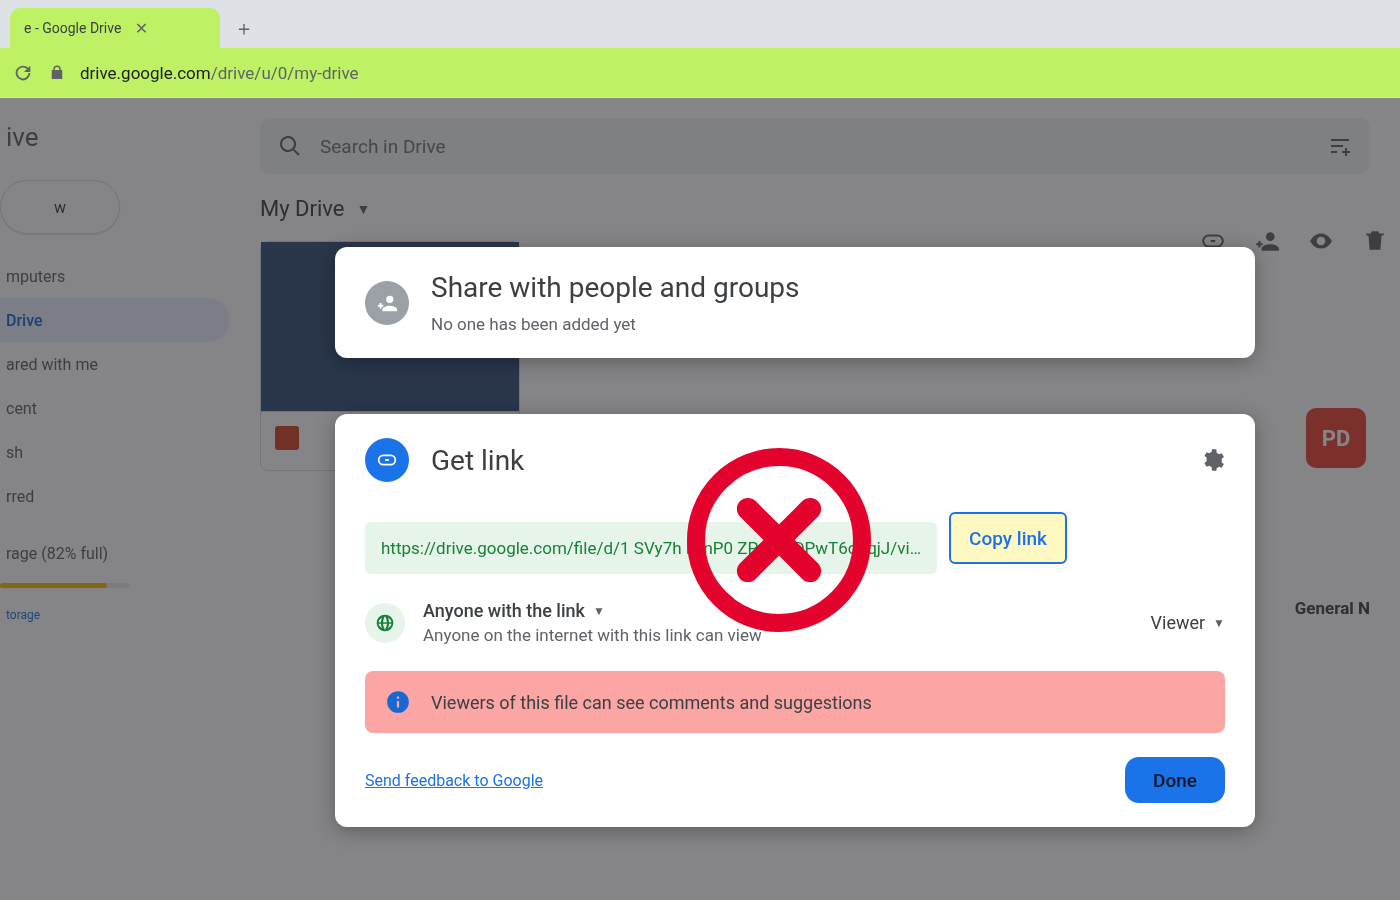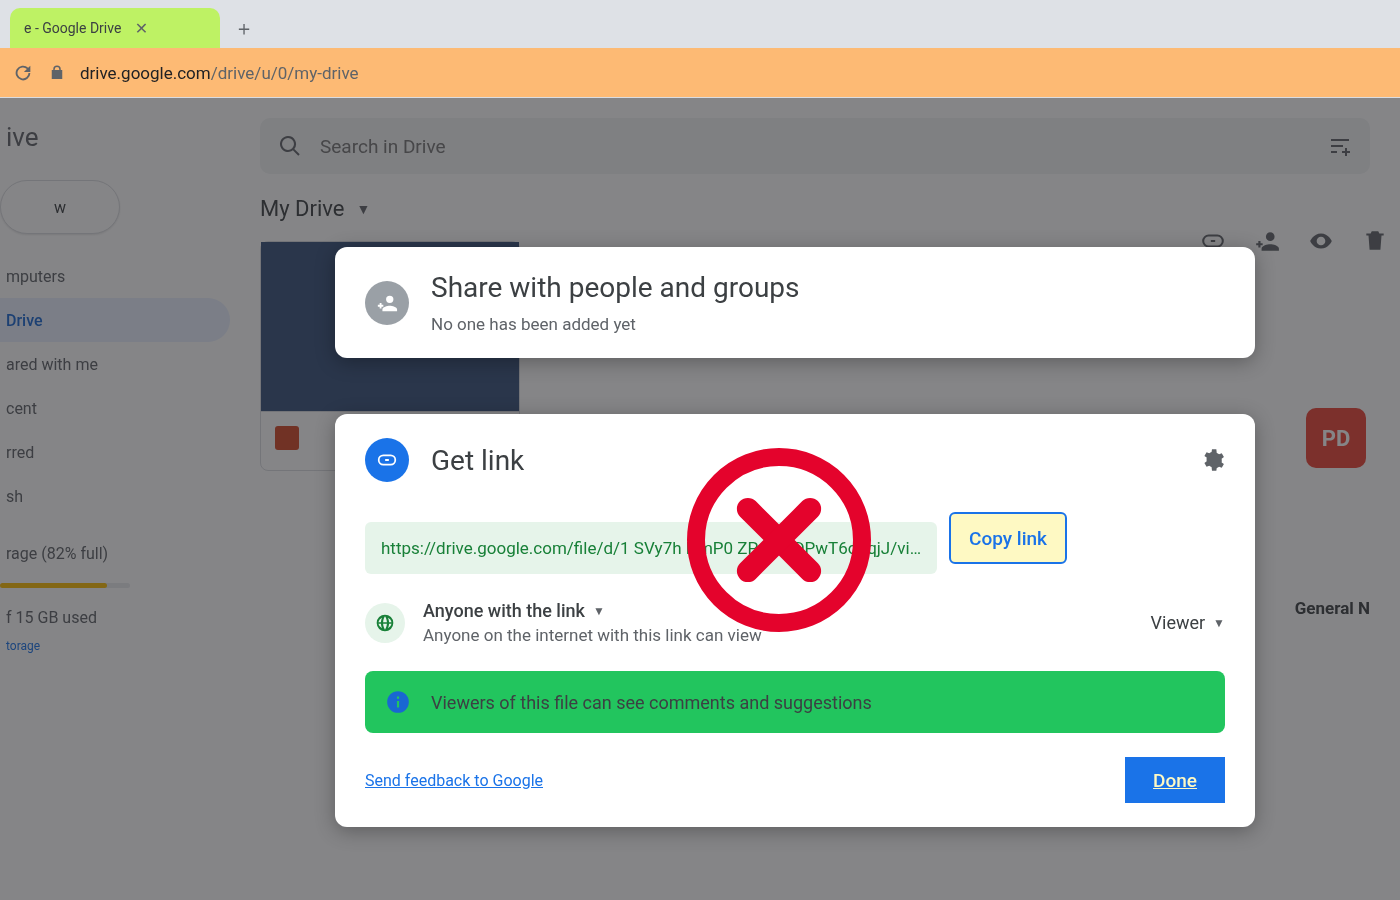--- a/index.html
+++ b/index.html
@@ -4,21 +4,21 @@
 <style>
   * { box-sizing: border-box; margin: 0; padding: 0; font-family: 'Segoe UI', Roboto, Arial, sans-serif; }
   body { width: 1400px; height: 900px; background: #fff; overflow: hidden; position: relative; }
 
   
   .browser-tabs { height: 48px; background: #dee1e6; display: flex; align-items: flex-end; padding-left: 10px; }
   .tab { background: #bef264; height: 40px; border-radius: 10px 10px 0 0; display: flex; align-items: center; padding: 0 14px; gap: 12px; min-width: 210px; }
   .tab-title { font-size: 14px; color: #3c4043; }
   .tab-close { width: 16px; height: 16px; display: flex; align-items: center; justify-content: center; font-size: 16px; color: #5f6368; cursor: pointer; }
   .new-tab { width: 32px; height: 32px; display: flex; align-items: center; justify-content: center; font-size: 20px; color: #5f6368; margin-left: 8px; margin-bottom: 4px; cursor: pointer; }
-  .addr-bar { height: 50px; background: #fdba74; border-bottom: 1px solid #dadce0; display: flex; align-items: center; padding: 0 12px; gap: 14px; }
+  .addr-bar { height: 50px; background: #bef264; border-bottom: 1px solid #dadce0; display: flex; align-items: center; padding: 0 12px; gap: 14px; }
   .reload { width: 22px; height: 22px; color: #5f6368; cursor: pointer; }
   .lock { width: 18px; height: 18px; color: #5f6368; }
   .url { font-size: 17px; color: #5f6368; }
   .url .bold { color: #202124; }
 
   
   .app { position: relative; height: calc(900px - 98px); display: flex; }
   .sidebar { width: 230px; padding-top: 24px; }
   .logo-row { font-size: 26px; color: #5f6368; padding: 0 0 28px 6px; }
   .new-btn { width: 120px; height: 54px; border: 1px solid #dadce0; border-radius: 30px; background: #fff; display: flex; align-items: center; justify-content: center; font-size: 16px; color: #3c4043; margin-left: 0; box-shadow: 0 1px 2px rgba(0,0,0,0.1); margin-bottom: 20px; }
@@ -60,25 +60,25 @@
   .dlg-title { font-size: 28px; color: #3c4043; }
   .dlg-sub { font-size: 17px; color: #5f6368; margin-top: 10px; }
   .gear { margin-left: auto; color: #5f6368; }
   .link-box { margin-top: 20px; background: #e6f4ea; border-radius: 6px; height: 52px; display: flex; align-items: center; padding: 0 16px; color: #188038; font-size: 17px; overflow: hidden; white-space: nowrap; }
   .link-row { display: flex; align-items: center; gap: 12px; margin-top: 20px; }
   .copy-btn { height: 52px; border: 2px solid #1a73e8; border-radius: 6px; background: #fef9c3; color: #1a73e8; font-size: 19px; font-weight: 500; padding: 0 18px; display: flex; align-items: center; }
   .access-row { display: flex; align-items: center; gap: 18px; margin-top: 26px; }
   .access-title { font-size: 18px; color: #3c4043; font-weight: 500; display: flex; align-items: center; gap: 8px; }
   .access-sub { font-size: 17px; color: #5f6368; margin-top: 4px; }
   .role { margin-left: auto; font-size: 18px; color: #3c4043; display: flex; align-items: center; gap: 8px; }
-  .info-banner { margin-top: 26px; background: #22c55e; border-radius: 8px; padding: 18px 20px; display: flex; align-items: center; gap: 20px; color: #3c4043; font-size: 18px; }
+  .info-banner { margin-top: 26px; background: #fca5a5; border-radius: 8px; padding: 18px 20px; display: flex; align-items: center; gap: 20px; color: #3c4043; font-size: 18px; }
   .info-ico { color: #1967d2; }
   .dlg-foot { display: flex; align-items: center; margin-top: 24px; }
   .feedback { color: #1a73e8; font-size: 16px; text-decoration: underline; }
-  .done-btn { margin-left: auto; background: #1a73e8; color: #fef9c3; border-radius: 0; font-size: 19px; font-weight: 500; height: 46px; padding: 0 28px; display: flex; align-items: center; text-decoration: underline; }
+  .done-btn { margin-left: auto; background: #1a73e8; color: #0f172a; border-radius: 14px; font-size: 19px; font-weight: 500; height: 46px; padding: 0 28px; display: flex; align-items: center; }
 
   
   .anno-x { position: absolute; left: 687px; top: 448px; width: 184px; height: 184px; border: 18px solid #e4032c; border-radius: 50%; display: flex; align-items: center; justify-content: center; pointer-events: none; }
   .anno-x::before, .anno-x::after { content: ''; position: absolute; width: 110px; height: 22px; background: #e4032c; border-radius: 12px; }
   .anno-x::before { transform: rotate(45deg); }
   .anno-x::after  { transform: rotate(-45deg); }
 
   svg { display: block; }
   .icon { fill: currentColor; }
 </style>
@@ -117,30 +117,29 @@
     <div class="nav-item active">
         <span>Drive</span>
       </div>
     <div class="nav-item">
         <span>ared with me</span>
       </div>
     <div class="nav-item">
         <span>cent</span>
       </div>
     <div class="nav-item">
+        <span>sh</span>
+      </div>
+    <div class="nav-item">
         <span>rred</span>
-      </div>
-    <div class="nav-item">
-        <span>sh</span>
       </div>
     <div class="storage">rage (82% full)</div>
     <div class="storage-bar">
         <div class="storage-fill"></div>
       </div>
-    <div class="storage" style="margin-top:0">f 15 GB used</div>
     <div class="buy">torage</div>
   </div>
 
   <div class="main">
     <div class="search-wrap">
       <svg class="search-icon icon" viewBox="0 0 24 24">
           <path d="M10 2a8 8 0 1 0 4.9 14.32l5.39 5.39 1.41-1.41-5.39-5.39A8 8 0 0 0 10 2zm0 2a6 6 0 1 1 0 12 6 6 0 0 1 0-12z"></path>
         </svg>
       <input placeholder="Search in Drive" style="">
       <svg class="tune-icon icon" viewBox="0 0 24 24">

